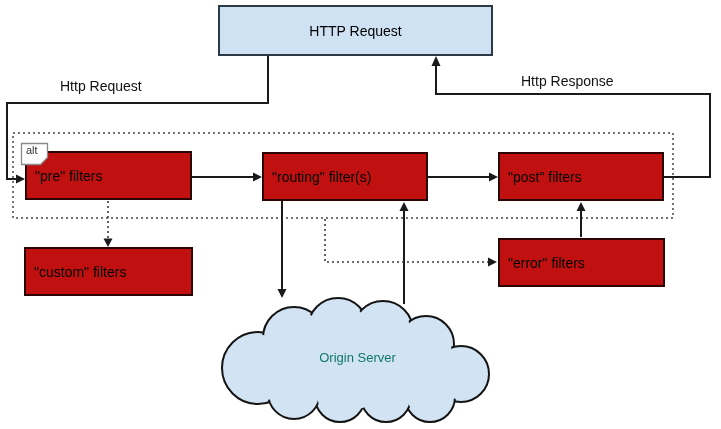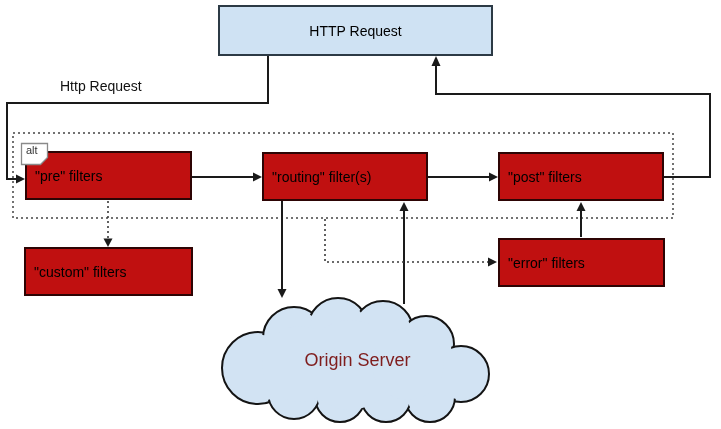--- a/index.html
+++ b/index.html
@@ -7,21 +7,21 @@
   .canvas{position:relative;width:721px;height:429px;background:#ffffff;}
 
   .node{position:absolute;box-sizing:border-box;display:flex;align-items:center;
         font-size:14px;color:#000;z-index:1;}
   .node.red{background:#c01010;border:2px solid #2d0404;padding-left:8px;}
   .node.blue{background:#cfe2f3;border:2px solid #2c3a45;justify-content:center;}
 
   .lbl{position:absolute;font-size:14px;color:#111;z-index:3;white-space:nowrap;}
   .alt-text{position:absolute;left:26px;top:144px;font-size:11px;color:#333;z-index:3;}
   .origin-label{position:absolute;left:280px;top:350px;width:155px;text-align:center;
-                font-size:18px;color:#7f1d1d;z-index:3;}
+                font-size:13px;color:#0f766e;z-index:3;}
 
   svg.layer{position:absolute;left:0;top:0;z-index:2;pointer-events:none;}
   .solid{stroke:#1a1a1a;stroke-width:2;fill:none;}
   .dotted{stroke:#3a3a3a;stroke-width:1.6;fill:none;stroke-dasharray:2 3;}
   .dframe{stroke:#444444;stroke-width:1.5;fill:none;stroke-dasharray:2 3;}
   .ah{fill:#1a1a1a;stroke:none;}
   .cloud-outline{stroke:#141414;stroke-width:2;fill:#d2e3f3;}
   .cloud-fill{fill:#d2e3f3;stroke:none;}
   .alt-shape{fill:#ffffff;stroke:#8a8a8a;stroke-width:1.3;}
 </style>
@@ -101,16 +101,17 @@
     <path class="dotted" d="M325 219 V262 H488"></path>
     <polygon class="ah" points="497,262 488,257.5 488,266.5"></polygon>
 
     <path class="alt-shape" d="M21.5 143.5 H47.5 V157.5 L40.5 164.5 H21.5 Z"></path>
   </svg>
 
   <div class="alt-text">alt</div>
 
   <div class="lbl" style="left:60px;top:78px;">Http Request</div>
 
+  <div class="lbl" style="left:521px;top:73px;">Http Response</div>
 
   <div class="origin-label">Origin Server</div>
 
 </div>
 
 </body></html>

